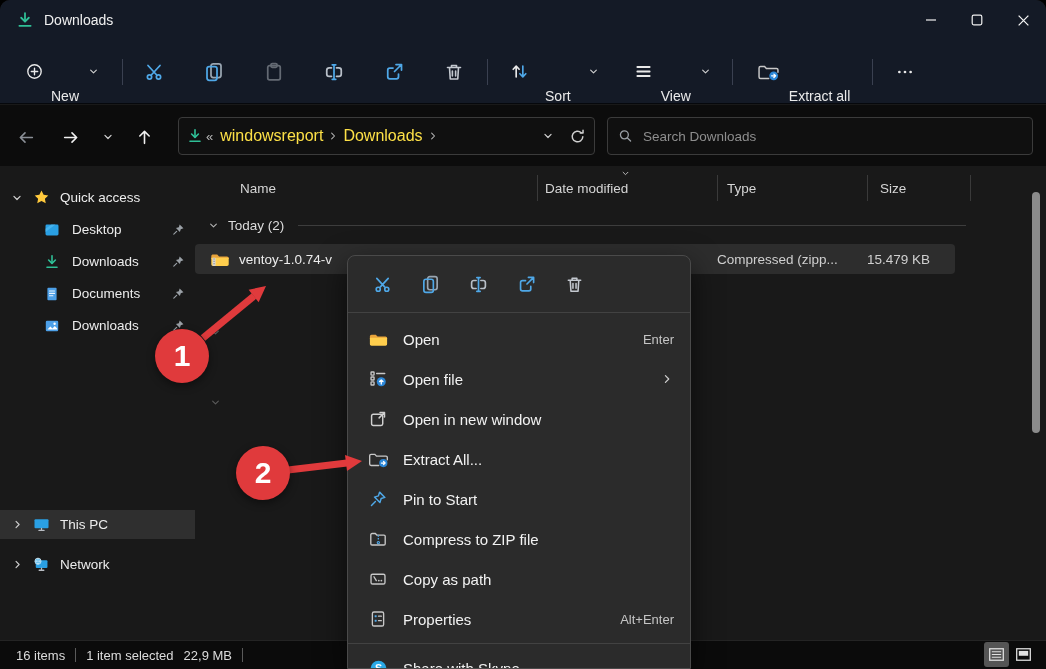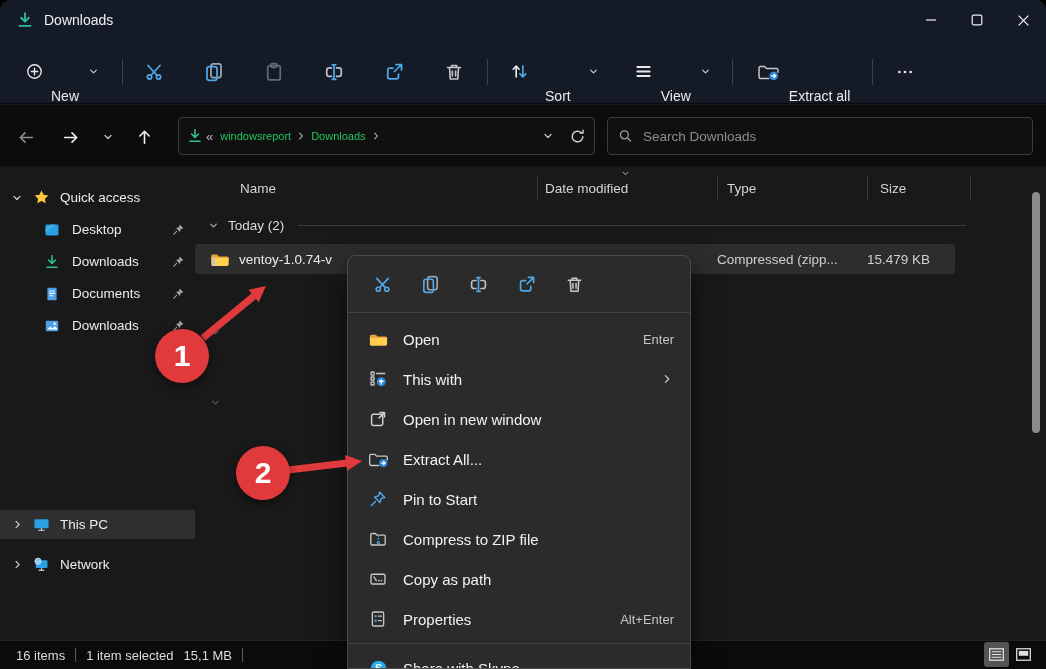--- a/index.html
+++ b/index.html
@@ -17,21 +17,21 @@
   
   .toolbar { position:absolute; left:0; top:40px; right:0; height:64px; background:#141a26; display:flex; align-items:center; border-bottom:1px solid #06080c; }
   .tbtn { display:flex; align-items:center; justify-content:center; height:40px; border-radius:4px; color:#eaeaea; font-size:14px; }
   .tsep { width:1px; height:26px; background:#3a4050; }
   .lbl { color:#eaeaea; font-size:14px;margin-top:48px; }
 
   
   .navrow { position:absolute; left:0; top:105px; right:0; height:61px; background:#0c0c0c; }
   .navbtn { position:absolute; top:18px; width:28px; height:28px; display:flex; align-items:center; justify-content:center; }
   .addressbox { position:absolute; left:178px; top:12px; width:417px; height:38px; border:1px solid #3b3b3b; border-radius:4px; background:#101010; display:flex; align-items:center; padding:0 8px; }
-  .crumb { color:#22c55e; font-size:11px; padding:0 4px; }
+  .crumb { color:#fde047; font-size:16px; padding:0 4px; }
   .crumb-sep { color:#b8b8b8; font-size:12px; padding:0 3px; }
   .searchbox { position:absolute; left:607px; top:12px; width:426px; height:38px; border:1px solid #3b3b3b; border-radius:4px; background:#101010; display:flex; align-items:center; padding:0 10px; }
   .searchbox input { background:transparent; border:none; outline:none; color:#9a9a9a; font-size:13.5px; margin-left:10px; width:100%; font-family:inherit; }
   .searchbox input::placeholder { color:#8e8e8e; }
 
   
   .content { position:absolute; left:0; top:166px; right:0; bottom:29px; background:#191919; }
   .sidebar { position:absolute; left:0; top:0; width:195px; bottom:0; }
   .siderow { position:absolute; left:0; width:195px; height:29px; display:flex; align-items:center; color:#ececec; font-size:13.5px; }
   .siderow .pin { position:absolute; right:10px; }
@@ -538,21 +538,21 @@
         </svg>
     </div>
   </div>
 
   <div class="scrollbar"></div>
 
   <div class="statusbar">
     <span style="margin-left:16px">16 items</span>
     <span class="sdiv"></span>
     <span>1 item selected</span>
-    <span style="margin-left:10px">15,1 MB</span>
+    <span style="margin-left:10px">22,9 MB</span>
     <span class="sdiv"></span>
     <div class="viewtoggle">
       <div class="vbtn active">
           <svg class="ic" width="17" height="17">
             <use href="#sym-details-view"></use>
           </svg>
         </div>
       <div class="vbtn">
           <svg class="ic" width="17" height="17">
             <use href="#sym-thumbs-view"></use>
@@ -599,21 +599,21 @@
           </span>
         <span>Open</span>
         <span class="shortcut">Enter</span>
       </div>
       <div class="citem">
         <span class="cic">
             <svg class="ic" width="18" height="18">
               <use href="#sym-openwith"></use>
             </svg>
           </span>
-        <span>This with</span>
+        <span>Open file</span>
         <svg class="ic subchev" width="14" height="14">
             <use href="#sym-chev-right"></use>
           </svg>
       </div>
       <div class="citem">
         <span class="cic">
             <svg class="ic" width="18" height="18">
               <use href="#sym-newwindow"></use>
             </svg>
           </span>

